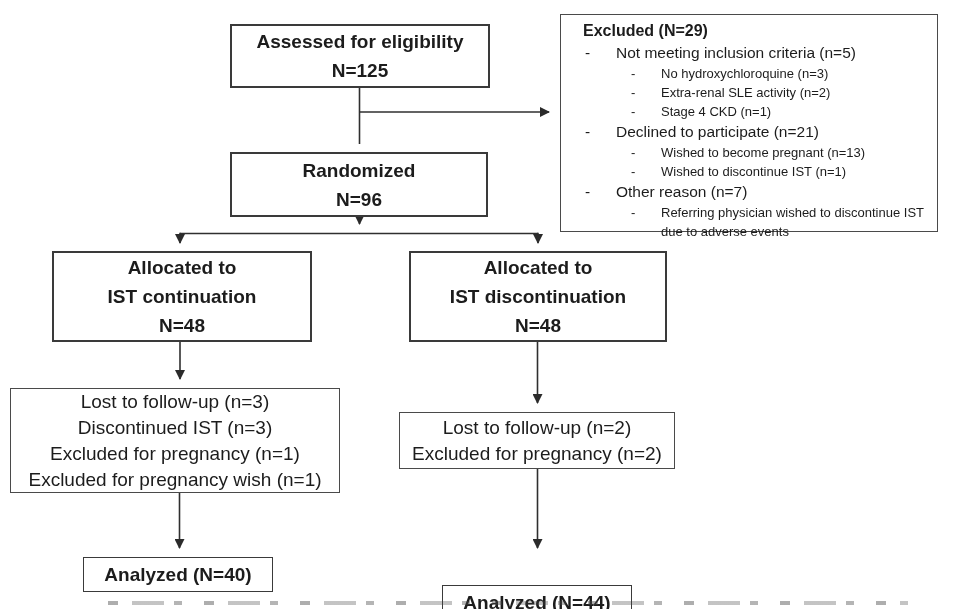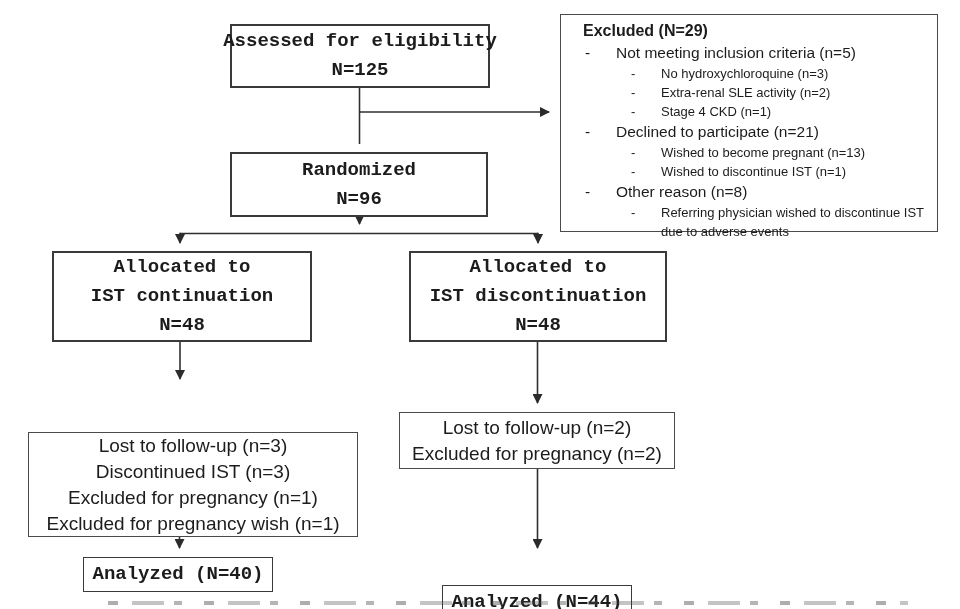--- a/index.html
+++ b/index.html
@@ -15,21 +15,21 @@
   .box{
     position:absolute;
     background:#ffffff;
     border:2px solid #3a3a3a;
     box-sizing:border-box;
     display:flex;flex-direction:column;
     align-items:center;justify-content:center;
     text-align:center;
   }
   .box.thin{border-width:1.5px;border-color:#4a4a4a;}
-  .headline{font-weight:bold;font-size:19px;line-height:29px;font-family:Liberation Mono, monospace;}
+  .headline{font-weight:bold;font-size:19px;line-height:29px;}
   .plain{font-weight:normal;font-size:19px;line-height:26px;}
   .bl{white-space:nowrap;}
   
   #excluded-box{
     align-items:stretch;justify-content:flex-start;
     text-align:left;
     padding:5px 8px 4px 20px;
   }
   .exc-title{font-weight:bold;font-size:16px;line-height:22px;padding-left:2px;}
   .exc-row{display:flex;align-items:flex-start;}
@@ -101,21 +101,21 @@
     <div class="exc-row l2">
       <span class="mark">-</span>
       <span class="txt">Wished to become pregnant (n=13)</span>
     </div>
     <div class="exc-row l2">
       <span class="mark">-</span>
       <span class="txt">Wished to discontinue IST (n=1)</span>
     </div>
     <div class="exc-row l1">
       <span class="mark">-</span>
-      <span class="txt">Other reason (n=8)</span>
+      <span class="txt">Other reason (n=7)</span>
     </div>
     <div class="exc-row l2">
       <span class="mark">-</span>
       <span class="txt">Referring physician wished to discontinue IST due to adverse events</span>
     </div>
   </div>
 
   <div class="box headline" style="left:230px;top:152px;width:258px;height:65px;">
     <div class="bl">Randomized</div>
     <div class="bl">N=96</div>
@@ -126,21 +126,21 @@
     <div class="bl">IST continuation</div>
     <div class="bl">N=48</div>
   </div>
 
   <div class="box headline" style="left:409px;top:251px;width:258px;height:91px;">
     <div class="bl">Allocated to</div>
     <div class="bl">IST discontinuation</div>
     <div class="bl">N=48</div>
   </div>
 
-  <div class="box thin plain" style="left:28px;top:388px;width:330px;height:105px;margin-top:44px;">
+  <div class="box thin plain" style="left:10px;top:388px;width:330px;height:105px;">
     <div class="bl">Lost to follow-up (n=3)</div>
     <div class="bl">Discontinued IST (n=3)</div>
     <div class="bl">Excluded for pregnancy (n=1)</div>
     <div class="bl">Excluded for pregnancy wish (n=1)</div>
   </div>
 
   <div class="box thin plain" style="left:399px;top:412px;width:276px;height:57px;">
     <div class="bl">Lost to follow-up (n=2)</div>
     <div class="bl">Excluded for pregnancy (n=2)</div>
   </div>

